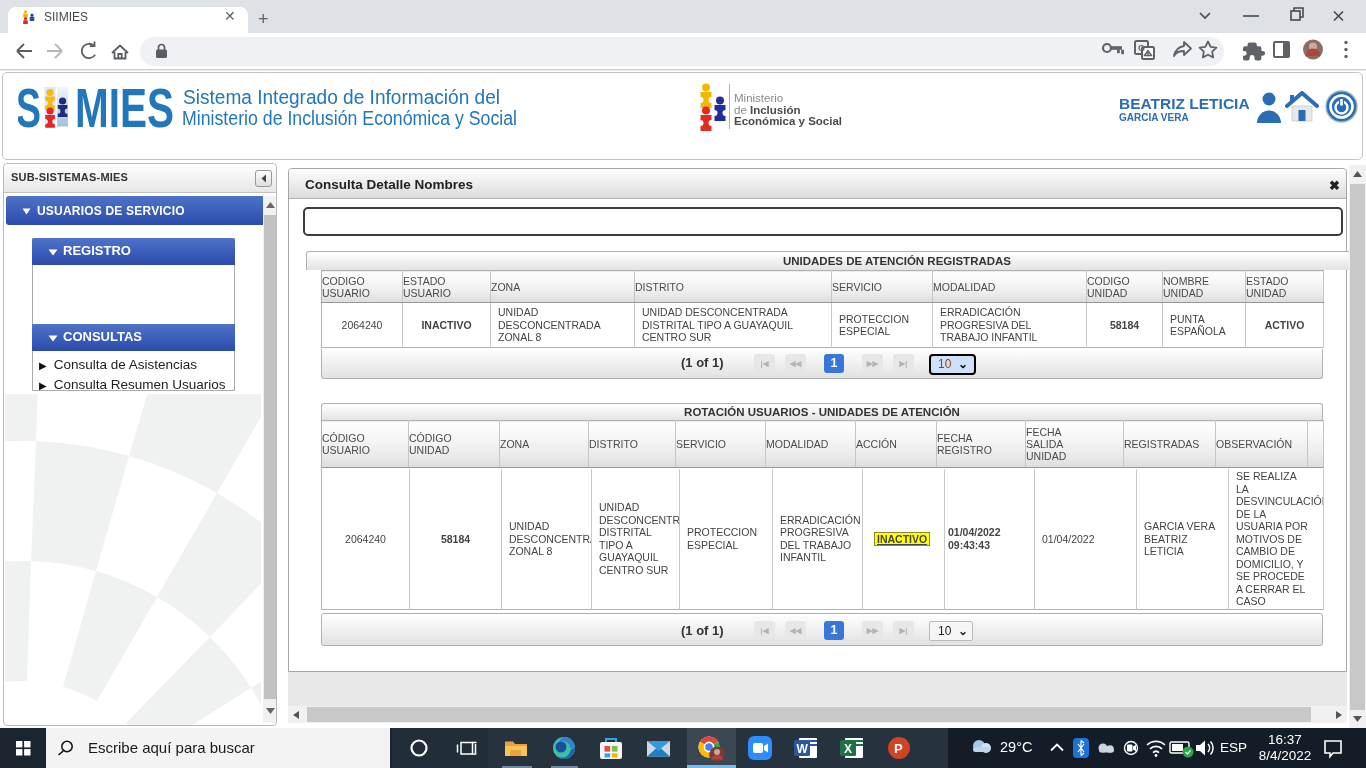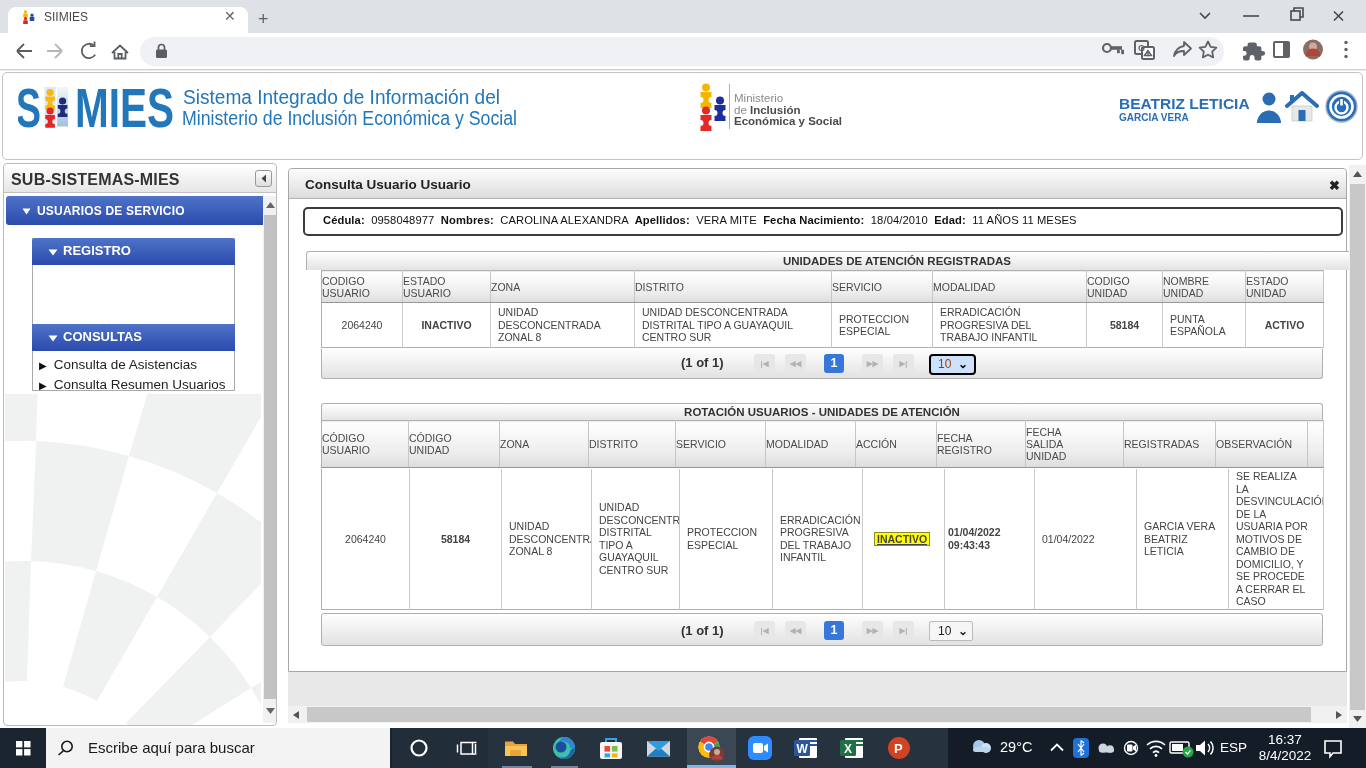--- a/index.html
+++ b/index.html
@@ -188,21 +188,21 @@
           <path d="M 124 292 L 158 177 A 510 510 0 0 1 272 225 L 212 329 A 390 390 0 0 0 124 292 Z"></path>
           <path d="M 288 386 L 371 300 A 510 510 0 0 1 450 397 L 348 460 A 390 390 0 0 0 288 386 Z"></path>
           <path d="M 388 546 L 502 509 A 510 510 0 0 1 519 578 L 401 599 A 390 390 0 0 0 388 546 Z"></path>
           <path d="M 35 157 L 39 37 A 630 630 0 0 1 191 61 L 158 177 A 510 510 0 0 0 35 157 Z"></path>
           <path d="M 272 225 L 332 121 A 630 630 0 0 1 455 214 L 371 300 A 510 510 0 0 0 272 225 Z"></path>
           <path d="M 450 397 L 551 333 A 630 630 0 0 1 616 472 L 502 509 A 510 510 0 0 0 450 397 Z"></path>
         </g>
       </svg>
 
     <div class="abs" style="left:0;top:0;width:272px;height:29px;background:linear-gradient(#ffffff,#e6e6e6);border-bottom:1px solid #c0c0c0;border-radius:4px 4px 0 0;"></div>
-    <div class="abs" style="left:7px;top:7px;font-size:16px;font-weight:bold;color:#333;letter-spacing:0.2px;">SUB-SISTEMAS-MIES</div>
+    <div class="abs" style="left:7px;top:7px;font-size:11px;font-weight:bold;color:#333;letter-spacing:0.2px;">SUB-SISTEMAS-MIES</div>
     <div class="abs" style="left:251px;top:6px;width:17px;height:17px;background:linear-gradient(#fdfdfd,#ddd);border:1px solid #999;border-radius:3px;"></div>
     <svg class="abs" style="left:256px;top:10px;" width="8" height="9" viewBox="0 0 8 9">
         <path d="M 6 0.5 L 1.5 4.5 L 6 8.5 Z" fill="#444"></path>
       </svg>
 
     <div class="abs bluebar" style="left:2px;top:32px;width:276px;height:29px;border-radius:3px;font-size:12px;">
       <svg class="abs" style="left:16px;top:12px;" width="9" height="7" viewBox="0 0 9 7">
           <path d="M 0.5 0.5 L 8.5 0.5 L 4.5 6.5 Z" fill="#fff"></path>
         </svg>
       <span class="abs" style="left:31px;top:8px;letter-spacing:0.2px;">USUARIOS DE SERVICIO</span>
@@ -234,25 +234,24 @@
       <div class="abs" style="left:1px;top:19px;width:12px;height:484px;background:#c2c2c2;"></div>
       <svg class="abs" style="left:3px;top:512px;" width="9" height="6" viewBox="0 0 9 6">
           <path d="M 4.5 6 L 9 0 L 0 0 Z" fill="#666"></path>
         </svg>
     </div>
   </div>
   <div class="abs" id="mainwrap">
     <div class="abs" id="mainpanel">
 
       <div class="abs" style="left:0;top:0;width:1057px;height:30px;background:linear-gradient(#fdfdfd,#dcdcdc);border-bottom:1px solid #b2b2b2;border-radius:4px 4px 0 0;"></div>
-      <div class="abs" style="left:16px;top:8px;font-size:13.5px;font-weight:bold;color:#222;">Consulta Usuario Usuario</div>
+      <div class="abs" style="left:16px;top:8px;font-size:13.5px;font-weight:bold;color:#222;">Consulta Detalle Nombres</div>
       <div class="abs" style="left:1040px;top:9px;font-size:13px;font-weight:bold;color:#222;">✖</div>
 
       <div class="abs" style="left:14px;top:38px;width:1040px;height:29px;border:2px solid #3c3c3c;border-radius:5px;"></div>
-      <div class="abs" style="left:34px;top:45px;font-size:11.2px;color:#111;letter-spacing:0.1px;"><b>Cédula:</b>&nbsp; 0958048977 &nbsp;<b>Nombres:</b>&nbsp; CAROLINA ALEXANDRA &nbsp;<b>Apellidos:</b>&nbsp; VERA MITE &nbsp;<b>Fecha Nacimiento:</b>&nbsp; 18/04/2010 &nbsp;<b>Edad:</b>&nbsp; 11 AÑOS 11 MESES</div>
 
       <div class="abs cap" style="left:17px;top:82px;width:1182px;height:19px;">UNIDADES DE ATENCIÓN REGISTRADAS</div>
       <table class="grid abs" style="left:32px;top:101px;">
         <colgroup>
             <col style="width:81px">
             <col style="width:88px">
             <col style="width:144px">
             <col style="width:197px">
             <col style="width:101px">
             <col style="width:154px">

